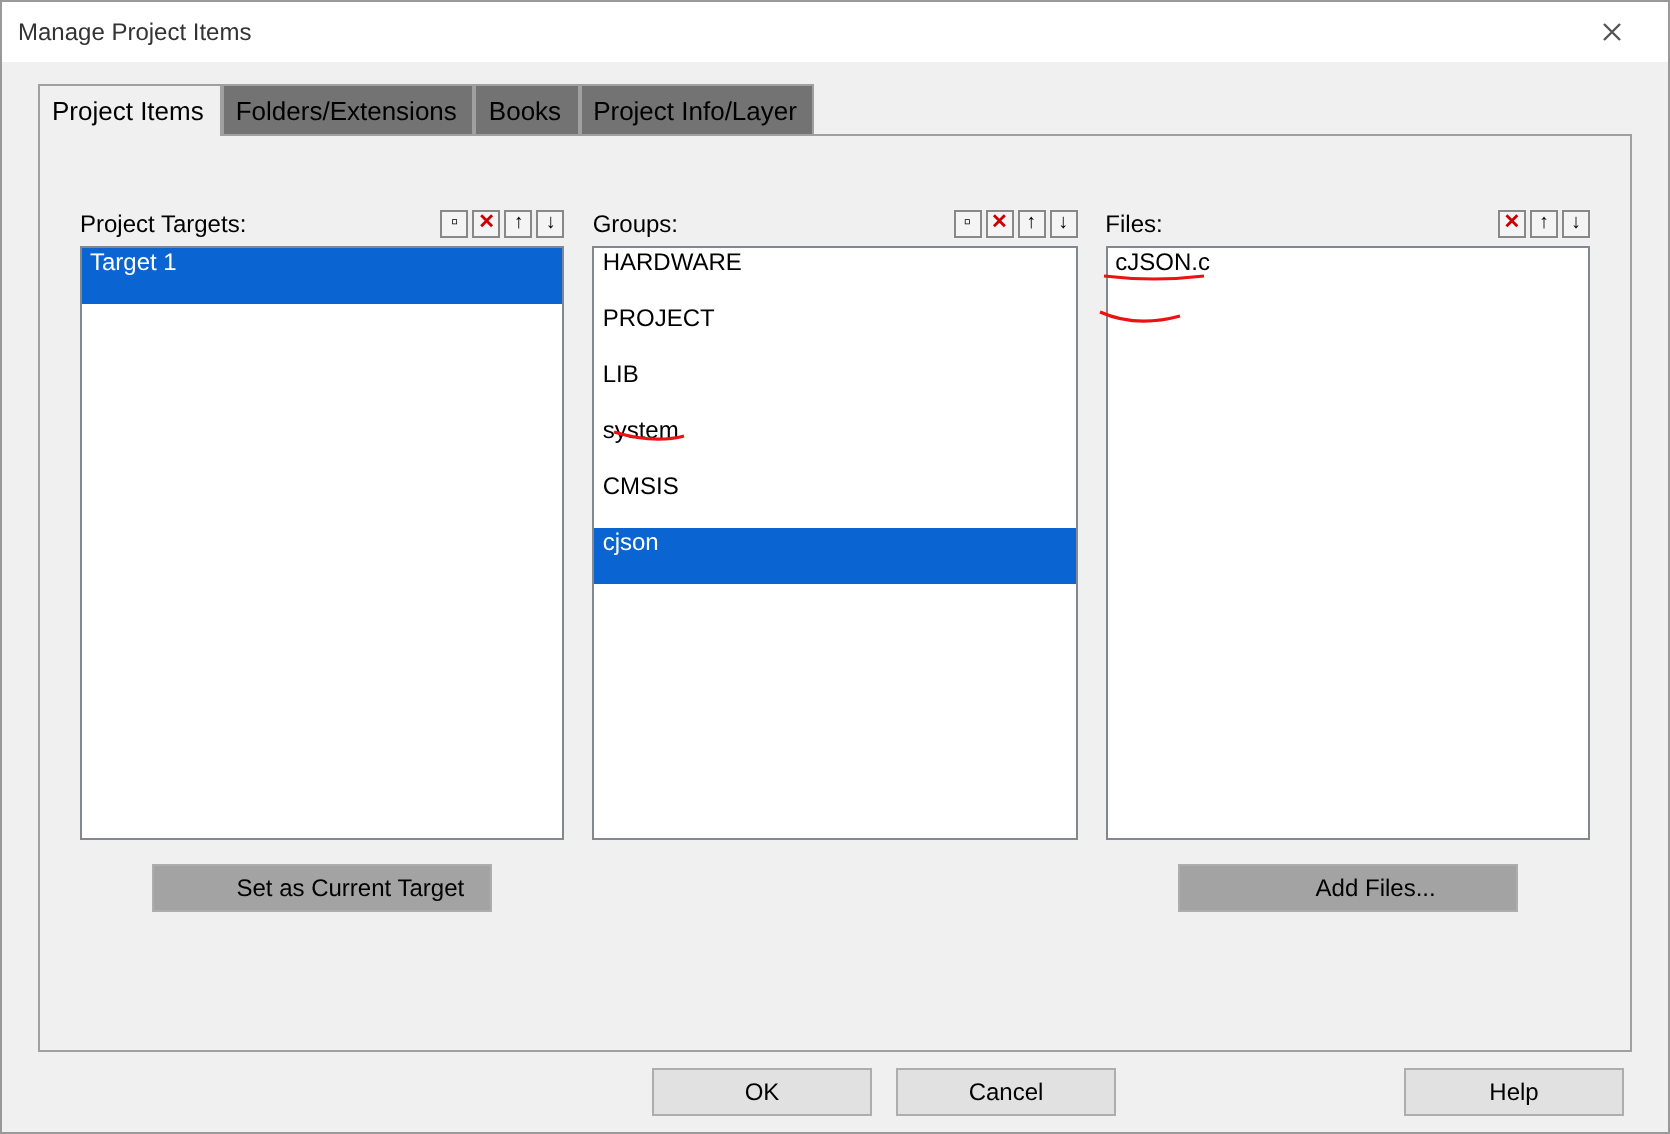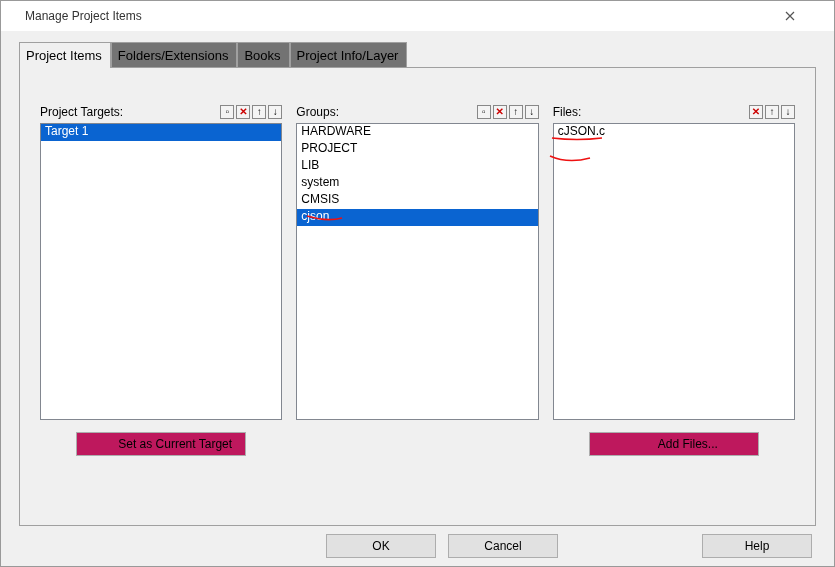--- a/index.html
+++ b/index.html
@@ -1,34 +1,34 @@
 <!DOCTYPE html>
 <html><head>
 <meta charset="utf-8">
 <style>
 * { box-sizing: border-box; margin: 0; padding: 0; font-family: "Segoe UI", Tahoma, sans-serif; font-size: 12px; }
 body { width: 835px; height: 567px; background: #f0f0f0; border: 1px solid #999; display: flex; flex-direction: column; }
-.titlebar { height: 30px; display: flex; align-items: center; padding: 0 24px; background: #fff; color: #333; font-size: 12px; }
+.titlebar { height: 30px; display: flex; align-items: center; padding: 0 8px; background: #fff; color: #333; font-size: 12px; }
 .titlebar .title { flex: 1; }
 .titlebar .close { width: 40px; height: 28px; display: flex; align-items: center; justify-content: center; color: #555; }
 .tabs-row { display: flex; align-items: flex-end; padding: 10px 18px 0 18px; background: #f0f0f0; }
 .tab { padding: 5px 8px 5px 6px; background: #737373; border: 1px solid #a0a0a0; border-bottom: none; position: relative; top: 1px; font-family: "MS Sans Serif","Microsoft Sans Serif",sans-serif; font-size: 13px; color: #000; cursor: default; }
 .tab.active { background: #f0f0f0; z-index: 2; }
 .tab-page { flex: 1; margin: 0 18px 0 18px; border: 1px solid #a0a0a0; background: #f0f0f0; position: relative; }
 .columns { display: flex; gap: 14px; padding: 34px 20px 12px 20px; height: 400px; justify-content: space-between; }
 .col { flex: 1; display: flex; flex-direction: column; }
 .col-header { display: flex; align-items: center; height: 20px; }
 .col-header .label { flex: 1; font-size: 12px; color: #000; }
 .icon-row { display: flex; gap: 2px; }
 .icon-btn { width: 14px; height: 14px; border: 1px solid #888; background: #f4f4f4; display: flex; align-items: center; justify-content: center; font-size: 10px; line-height: 1; color: #000; cursor: default; }
 .icon-btn.red { color: #c00; font-weight: bold; }
 .listbox { flex: 1; background: #fff; border: 1px solid #828790; overflow: auto; margin-top: 1px; }
-.item { padding: 0 4px; height: 17px; line-height: 15px; font-size: 12px; color: #000; white-space: nowrap; }
+.item { padding: 0 4px; height: 28px; line-height: 15px; font-size: 12px; color: #000; white-space: nowrap; }
 .item.selected { background: #0a64d1; color: #fff; }
-.underbtn { height: 24px; margin-top: 12px; background: #be185d; border: 1px solid #adadad; text-align: center; line-height: 22px; font-size: 12px; cursor: default; width: 170px; align-self: center; padding-left: 28px; }
+.underbtn { height: 24px; margin-top: 12px; background: #a3a3a3; border: 1px solid #adadad; text-align: center; line-height: 22px; font-size: 12px; cursor: default; width: 170px; align-self: center; padding-left: 28px; }
 .col.files .underbtn { width: 170px; }
 .bottom-bar { height: 40px; display: flex; align-items: center; justify-content: flex-end; gap: 12px; padding: 0 22px; background: #f0f0f0; border-top: 0; }
 .btn { width: 110px; height: 24px; background: #e1e1e1; border: 1px solid #adadad; text-align: center; line-height: 22px; font-size: 12px; cursor: default; font-family: "MS Sans Serif","Microsoft Sans Serif",sans-serif; }
 .bottom-bar .spacer { width: 120px; }
 
 .annot { position: absolute; pointer-events: none; }
 </style>
 </head>
 <body>
 

